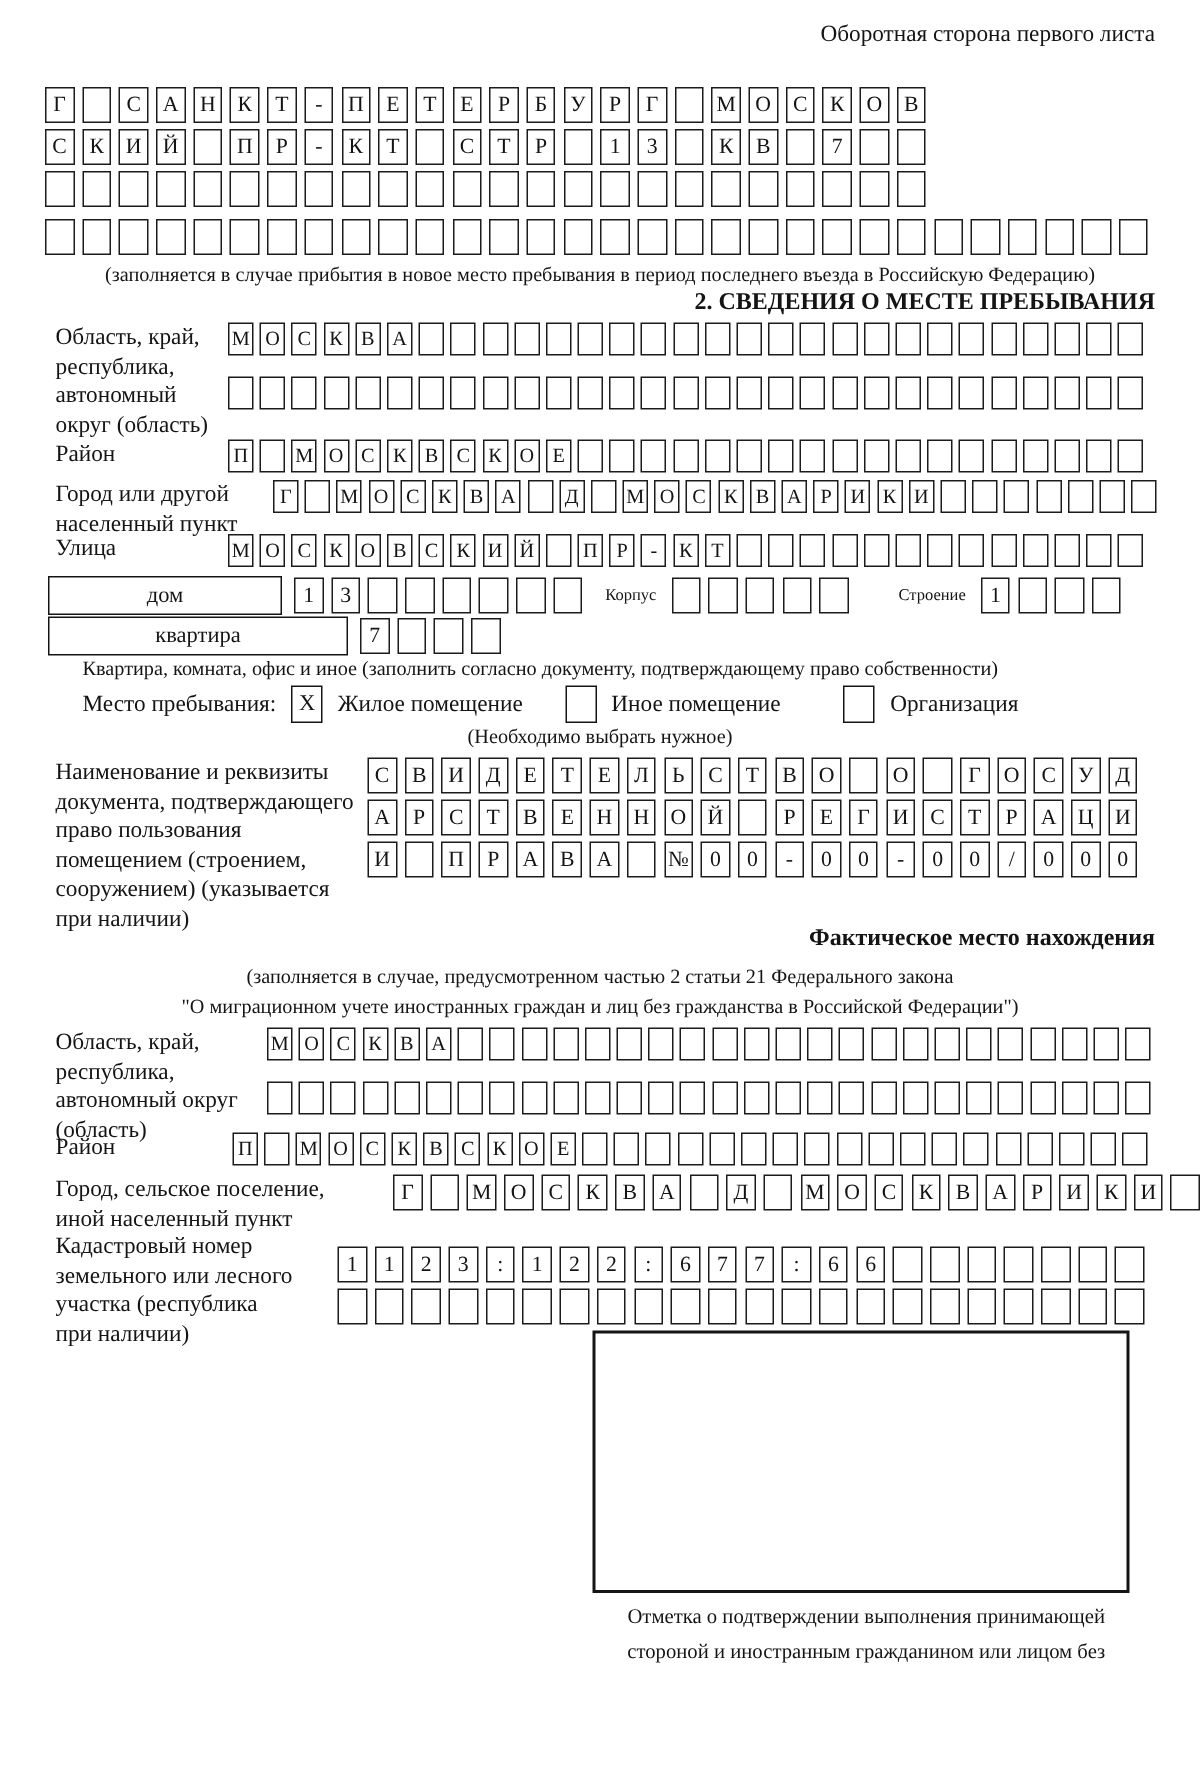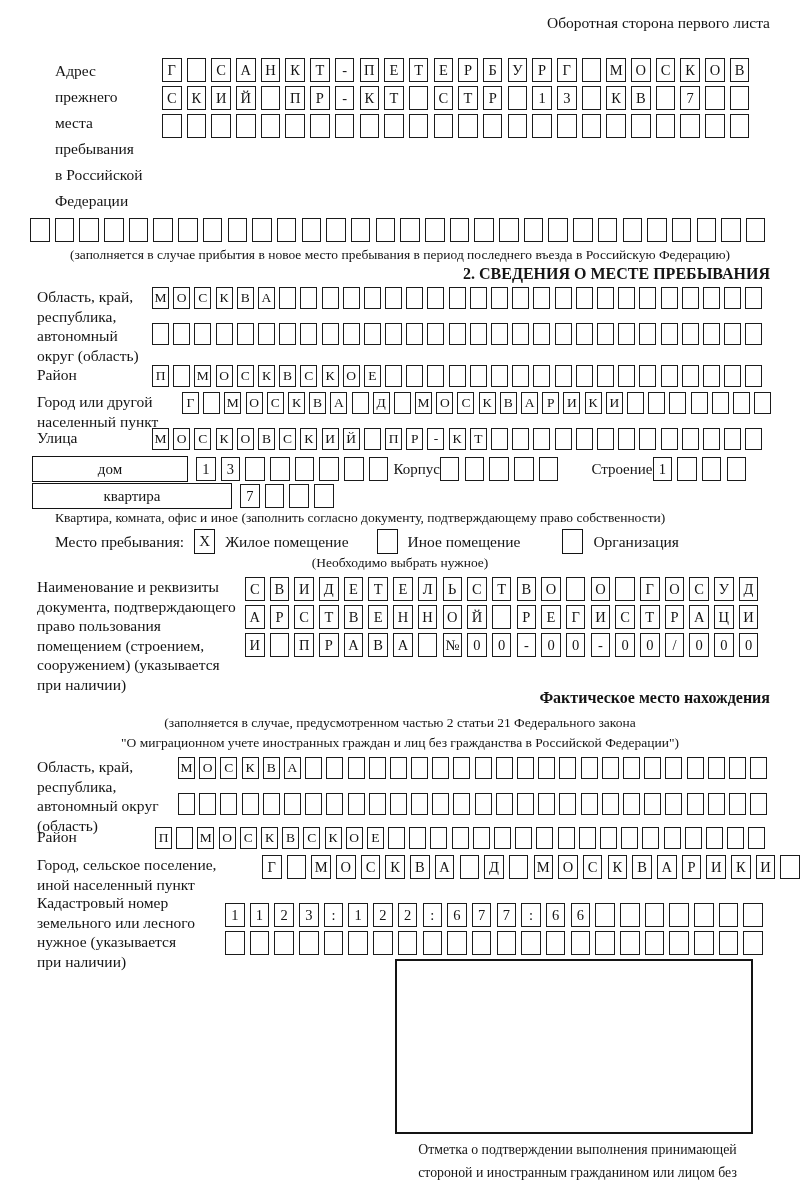--- a/index.html
+++ b/index.html
@@ -35,21 +35,21 @@
   .h3 { margin: 2px 0 6px 0; }
 
   .mb5 { margin-bottom: 5px; } .mb6 { margin-bottom: 6px; }
   .mt4 { margin-top: 4px; }
 
   .field-box { flex: none; border: 1.9px solid #141414; height: 26px; display: flex;
                align-items: center; justify-content: center; font-size: 15px; }
   .house-row, .apt-row { display: flex; align-items: center; margin-left: 2px; margin-bottom: 1px; }
   .house-row .field-box { width: 156px; margin-right: 8px; }
   .apt-row  .field-box { width: 200px; margin-right: 8px; }
-  .inline-lbl { font-size: 15px; margin: 0 0; flex: none; }
+  .inline-lbl { font-size: 11px; margin: 0 10px; flex: none; }
   .cap-under { padding-left: 25px; margin-bottom: 2px; }
 
   .stay-row { display: flex; align-items: center; padding-left: 25px; font-size: 15.5px; margin-top: 3px; }
   .checkbox { flex: none; width: 21px; height: 25px; border: 1.8px solid #141414; display: flex;
               align-items: center; justify-content: center; font-size: 15px; margin: 0 10px; }
   .gap25 { margin-left: 28px; } .gap35 { margin-left: 42px; }
   .stay-note { text-align: center; margin: 1px 0 6px 0; }
 
   .fact-caps { line-height: 20px; margin-bottom: 4px; }
 
@@ -61,26 +61,20 @@
                    font-size: 13.8px; line-height: 23px; }
 </style>
 </head>
 <body>
 
 <div class="page">
 
   <div class="header-note">Оборотная сторона первого листа</div>
 
   <div class="block">
-    <div class="label prev w130">
-        <div>Адрес прежнего</div>
-        <div>места пребывания</div>
-        <div>в Российской</div>
-        <div>Федерации</div>
-      </div>
     <div class="rows">
       <div class="cells w">
           <div class="cell">Г</div>
           <div class="cell"></div>
           <div class="cell">С</div>
           <div class="cell">А</div>
           <div class="cell">Н</div>
           <div class="cell">К</div>
           <div class="cell">Т</div>
           <div class="cell">-</div>
@@ -644,21 +638,21 @@
         <div class="cell">К</div>
         <div class="cell">И</div>
         <div class="cell"></div>
       </div>
   </div>
 
   <div class="block h66">
     <div class="label w195">
         <div>Кадастровый номер</div>
         <div>земельного или лесного</div>
-        <div>нужное (указывается</div>
+        <div>участка (республика</div>
         <div>при наличии)</div>
       </div>
     <div class="rows cad-rows">
       <div class="cells w">
           <div class="cell">1</div>
           <div class="cell">1</div>
           <div class="cell">2</div>
           <div class="cell">3</div>
           <div class="cell">:</div>
           <div class="cell">1</div>

